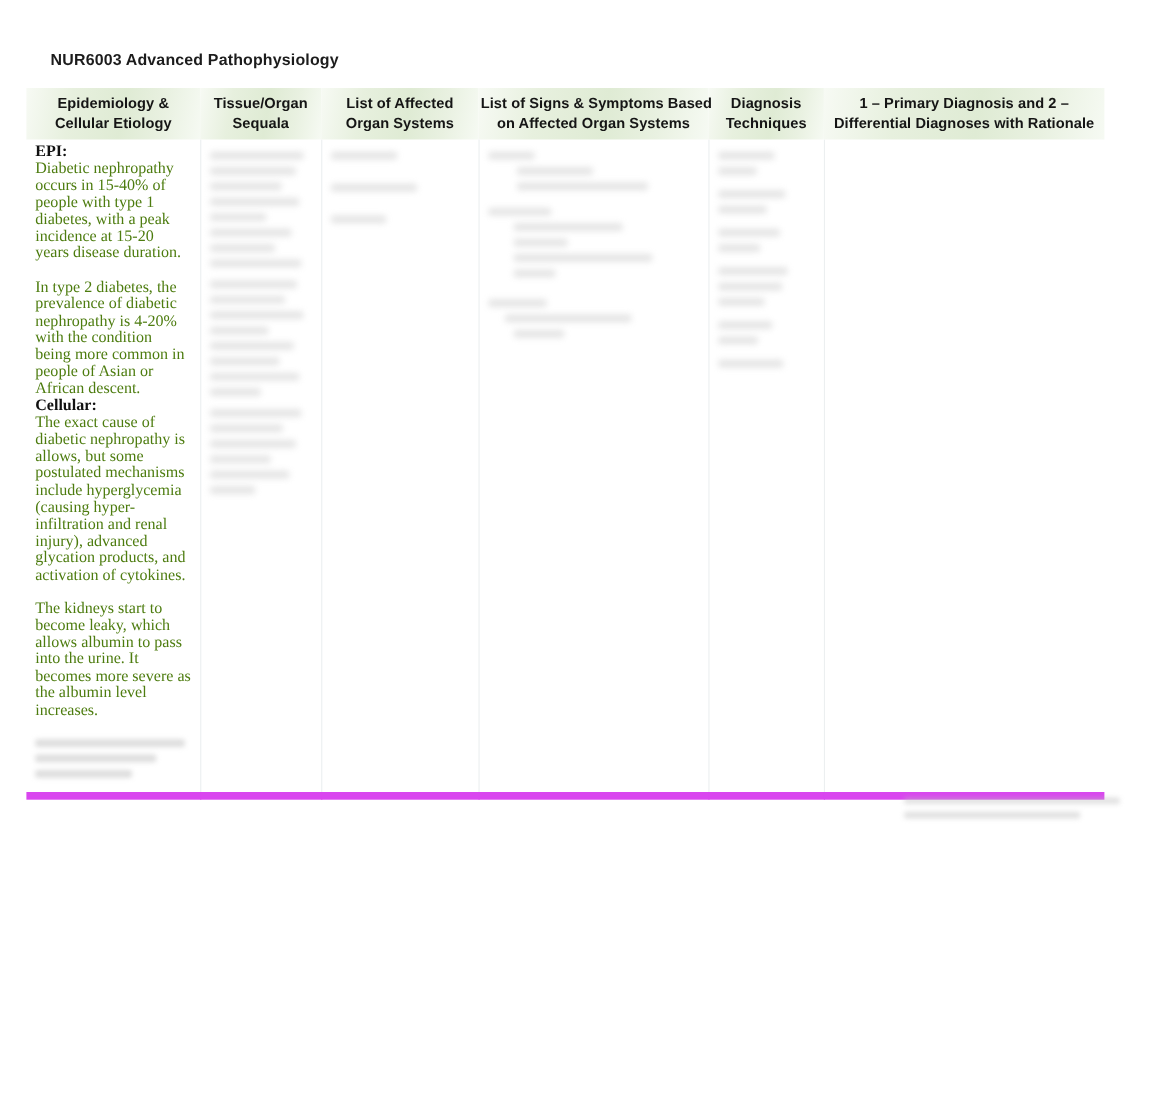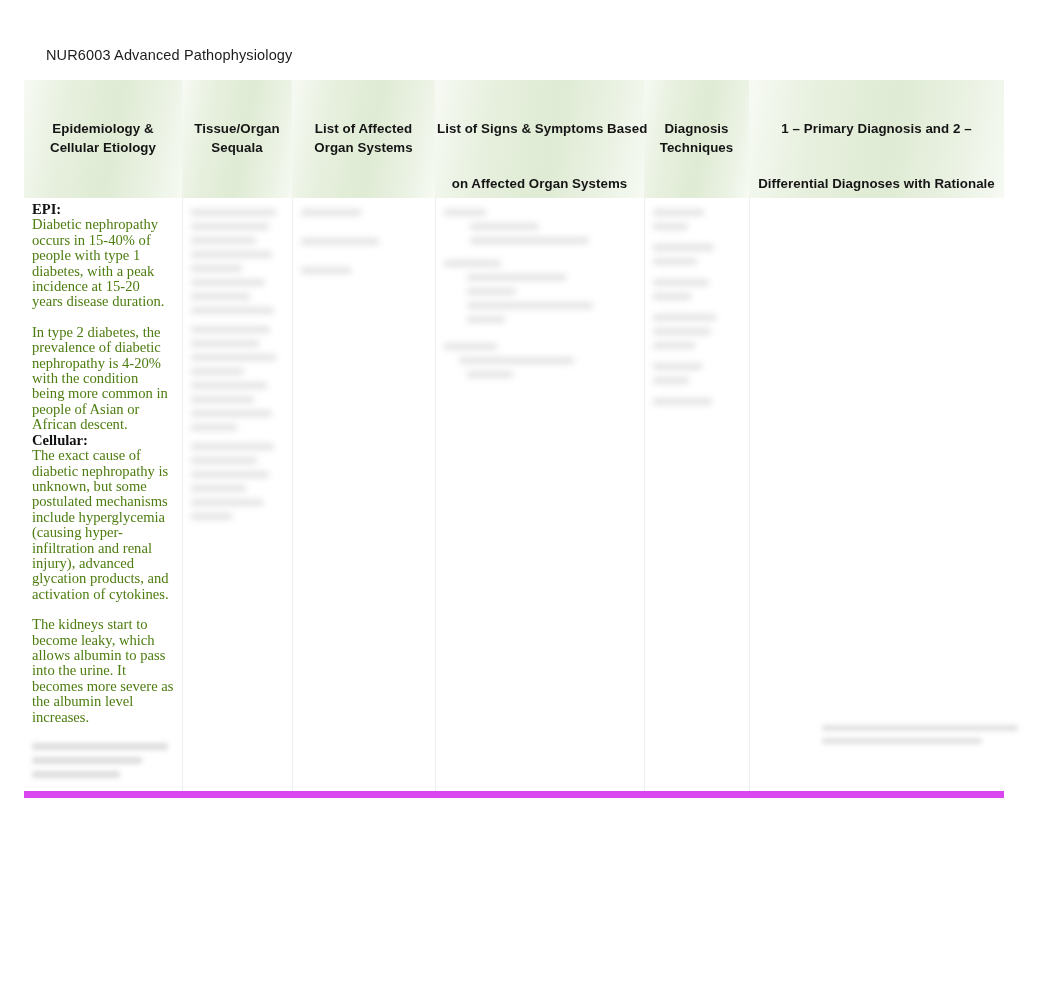--- a/index.html
+++ b/index.html
@@ -27,20 +27,21 @@
   
   .doc-heading {
     position: absolute;
     left: 46px;
     font-family: "Liberation Sans", sans-serif;
     font-size: 14.5px;
     line-height: 18.5px;
     color: #1c1c1c;
     white-space: nowrap;
     letter-spacing: 0.01em;
+    font-weight: bold;
   }
   #course-line { top: 46px; }
   #outline-line { top: 65px; }
 
   
   .flow-table {
     position: absolute;
     left: 24px;
     top: 80px;
     width: 980px;
@@ -146,21 +147,21 @@
   .col1-note {
     margin-top: 18px;
     font-family: "Liberation Serif", serif;
     font-size: 11px;
     line-height: 13.5px;
     color: #9e9e9e;
     filter: blur(2.4px);
     opacity: 0.5;
   }
 
-  .nowrap { white-space: nowrap; margin-top: 36px; }
+  .nowrap { white-space: nowrap; }
 </style>
 </head>
 <body>
 
 <div class="page">
 
   <div class="doc-heading" id="course-line">NUR6003 Advanced Pathophysiology</div>
 
 
   <table class="flow-table">
@@ -205,21 +206,21 @@
     <tbody>
       <tr>
 
         <td>
           <div class="cell-inner">
             <p class="lbl-bold">EPI:</p>
             <p class="body-text">Diabetic nephropathy occurs in 15-40% of people with type 1 diabetes, with a peak incidence at 15-20 years disease duration.</p>
             <div class="spacer-line"></div>
             <p class="body-text">In type 2 diabetes, the prevalence of diabetic nephropathy is 4-20% with the condition being more common in people of Asian or African descent.</p>
             <p class="lbl-bold">Cellular:</p>
-            <p class="body-text">The exact cause of diabetic nephropathy is unknown, but some postulated mechanisms include hyperglycemia (causing hyper-infiltration and renal injury), advanced glycation products, and activation of cytokines.</p>
+            <p class="body-text">The exact cause of diabetic nephropathy is allows, but some postulated mechanisms include hyperglycemia (causing hyper-infiltration and renal injury), advanced glycation products, and activation of cytokines.</p>
             <div class="spacer-line"></div>
             <p class="body-text">The kidneys start to become leaky, which allows albumin to pass into the urine. It becomes more severe as the albumin level increases.</p>
 
             <div class="col1-note">
               <div class="blur-line" style="width:96%"></div>
               <div class="blur-line" style="width:78%"></div>
               <div class="blur-line" style="width:62%"></div>
             </div>
           </div>
         </td>

